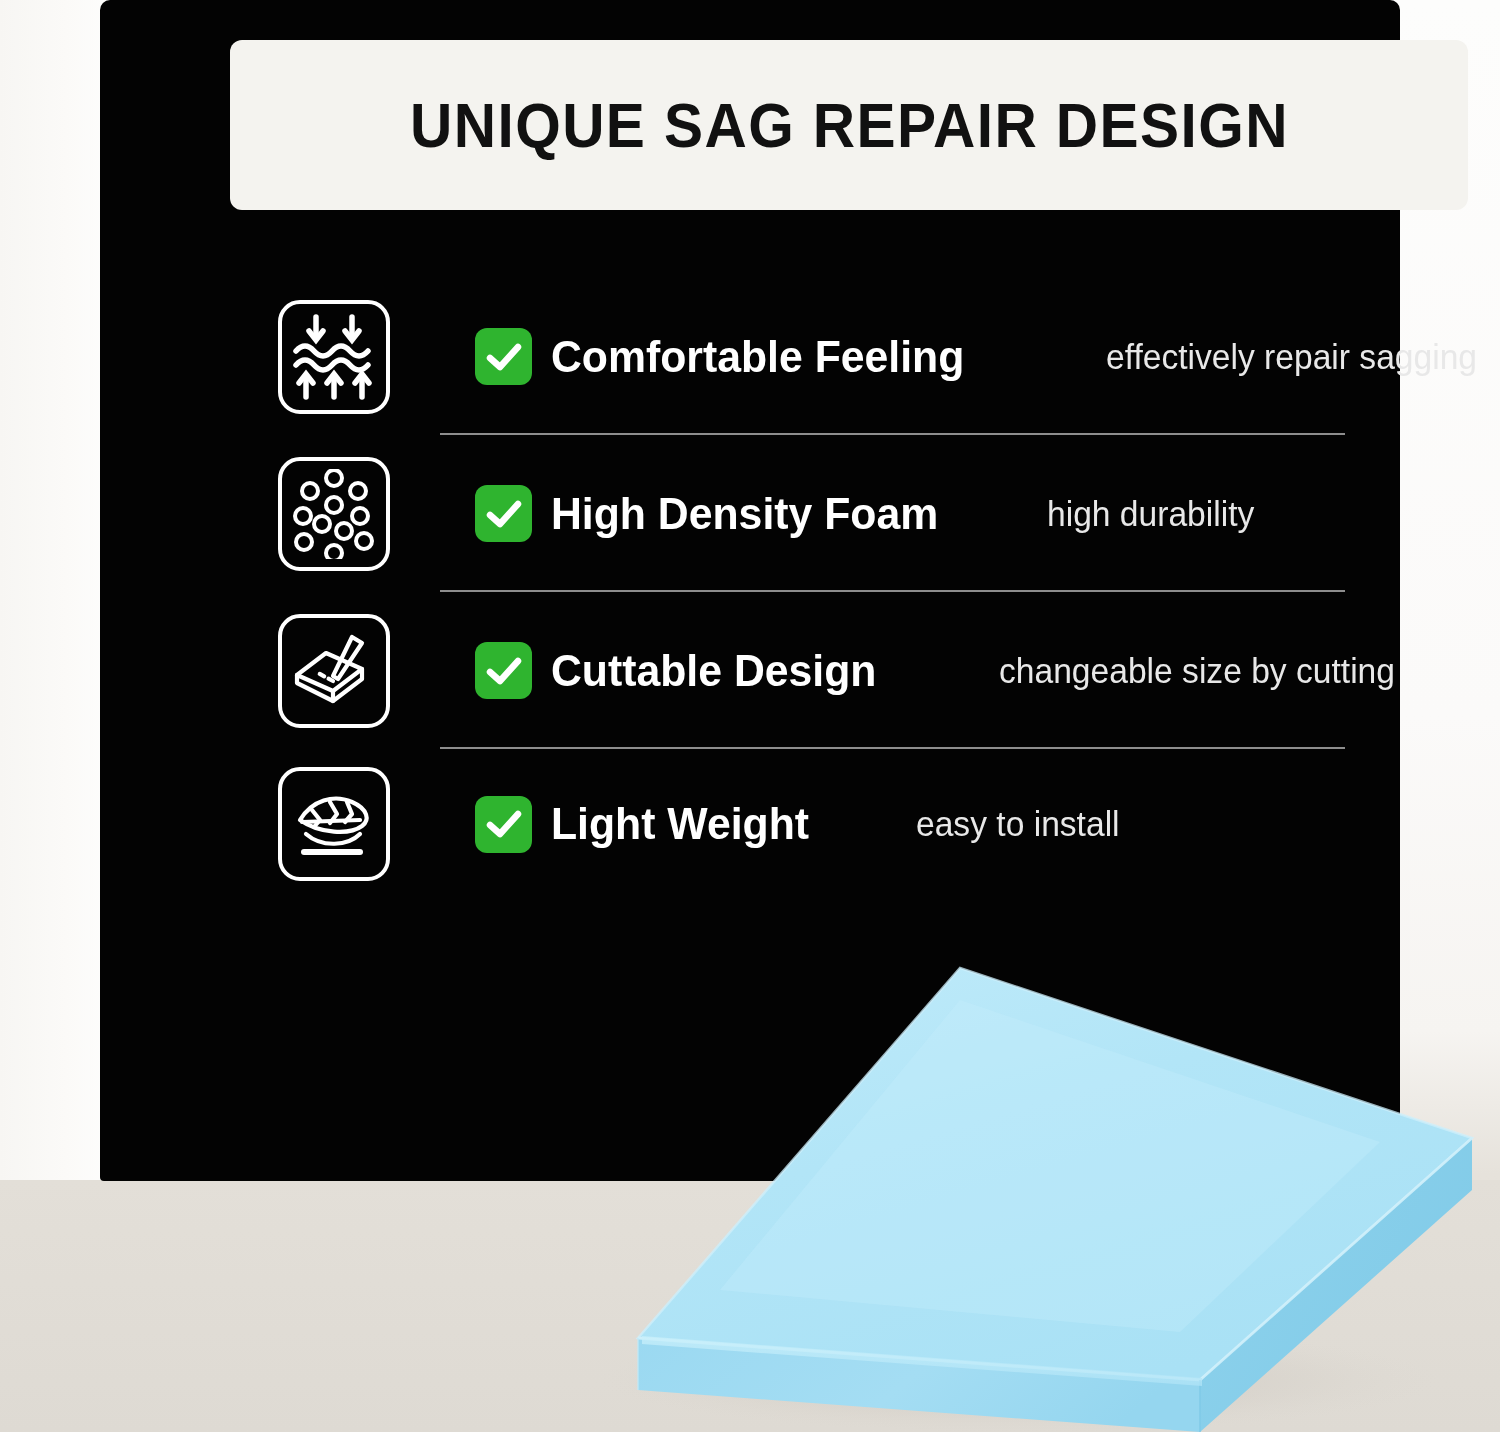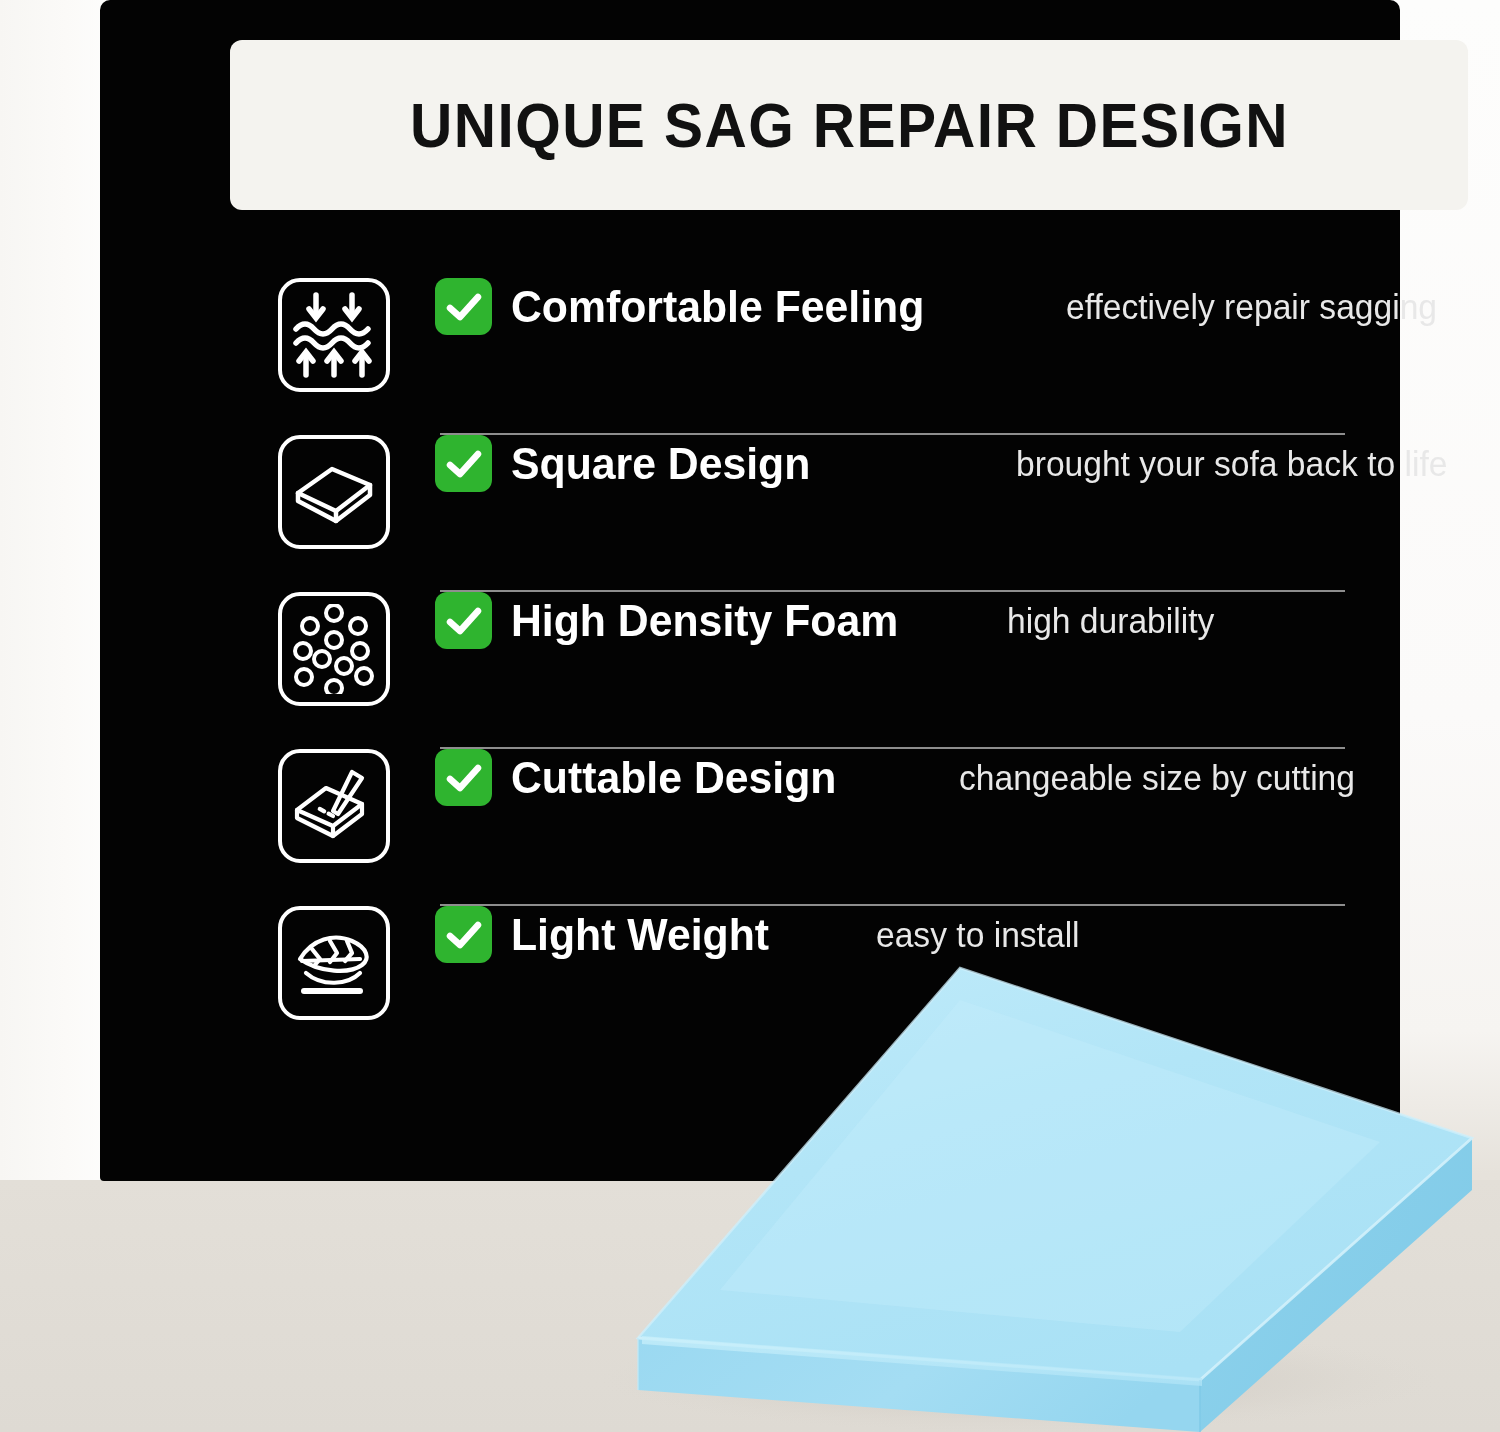--- a/index.html
+++ b/index.html
@@ -61,21 +61,22 @@
 
   
   #features {
     position:absolute;
     left:100px; top:278px; width:1200px;
   }
   .feature-row {
     position:relative;
     height:157px;
     display:flex;
-    align-items:flex-start;
+    align-items:center;
+    gap:40px;
   }
   .feature-row.last { height:150px; }
 
   .row-sep {
     position:absolute;
     left:240px; right:55px; bottom:0; height:2px;
     background:#8e8e8e;
   }
 
   .icon-box {
@@ -179,39 +180,20 @@
           <svg width="36" height="30" viewBox="0 0 36 30" fill="none" stroke="#ffffff" stroke-width="6.5" stroke-linecap="round" stroke-linejoin="round">
             <polyline points="4,16 14,25 32,5"></polyline>
           </svg>
         </span>
         <span class="feat-title">Comfortable Feeling</span>
         <span class="feat-sub">effectively repair sagging</span>
       </div>
       <div class="row-sep"></div>
     </div>
 
-    <div class="feature-row r2">
-      <div class="icon-box">
-        <svg width="84" height="70" viewBox="0 0 84 70" fill="none" stroke="#fff" stroke-width="4.5" stroke-linejoin="round" stroke-linecap="round">
-          <polygon points="6,36 40,12 78,28 44,54" fill="none"></polygon>
-          <polyline points="6,36 6,44 44,64 78,38 78,28" fill="none"></polyline>
-          <line x1="44" y1="54" x2="44" y2="64"></line>
-        </svg>
-      </div>
-      <div class="row-body">
-        <span class="check">
-          <svg width="36" height="30" viewBox="0 0 36 30" fill="none" stroke="#ffffff" stroke-width="6.5" stroke-linecap="round" stroke-linejoin="round">
-            <polyline points="4,16 14,25 32,5"></polyline>
-          </svg>
-        </span>
-        <span class="feat-title">Square Design</span>
-        <span class="feat-sub">brought your sofa back to life</span>
-      </div>
-      <div class="row-sep"></div>
-    </div>
 
     <div class="feature-row r4">
       <div class="icon-box">
         <svg width="88" height="90" viewBox="0 0 88 90" fill="none" stroke="#fff" stroke-width="4">
           <circle cx="44" cy="9" r="8"></circle>
           <circle cx="20" cy="22" r="8"></circle>
           <circle cx="68" cy="22" r="8"></circle>
           <circle cx="44" cy="36" r="8"></circle>
           <circle cx="13" cy="47" r="8"></circle>
           <circle cx="70" cy="47" r="8"></circle>

